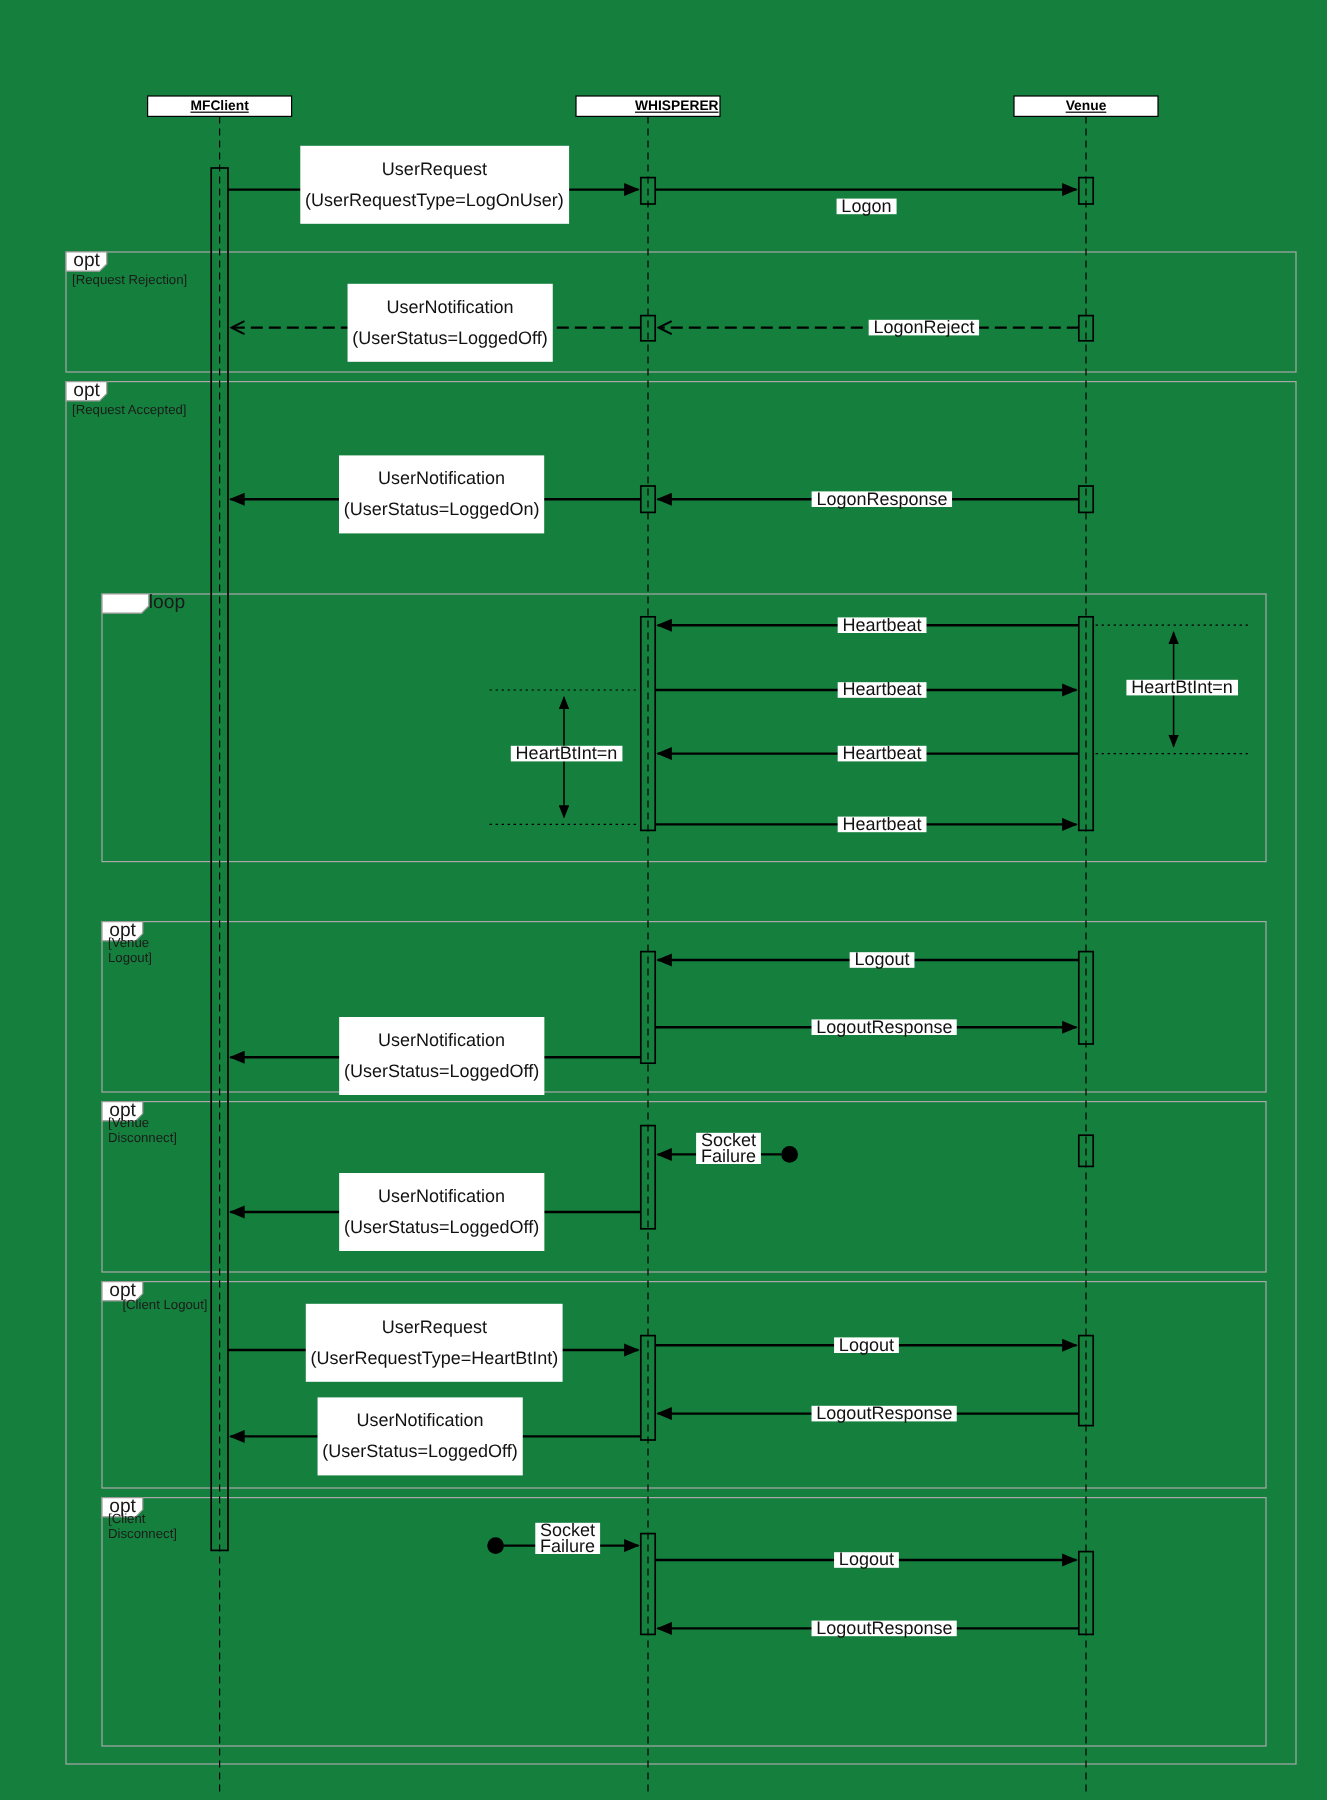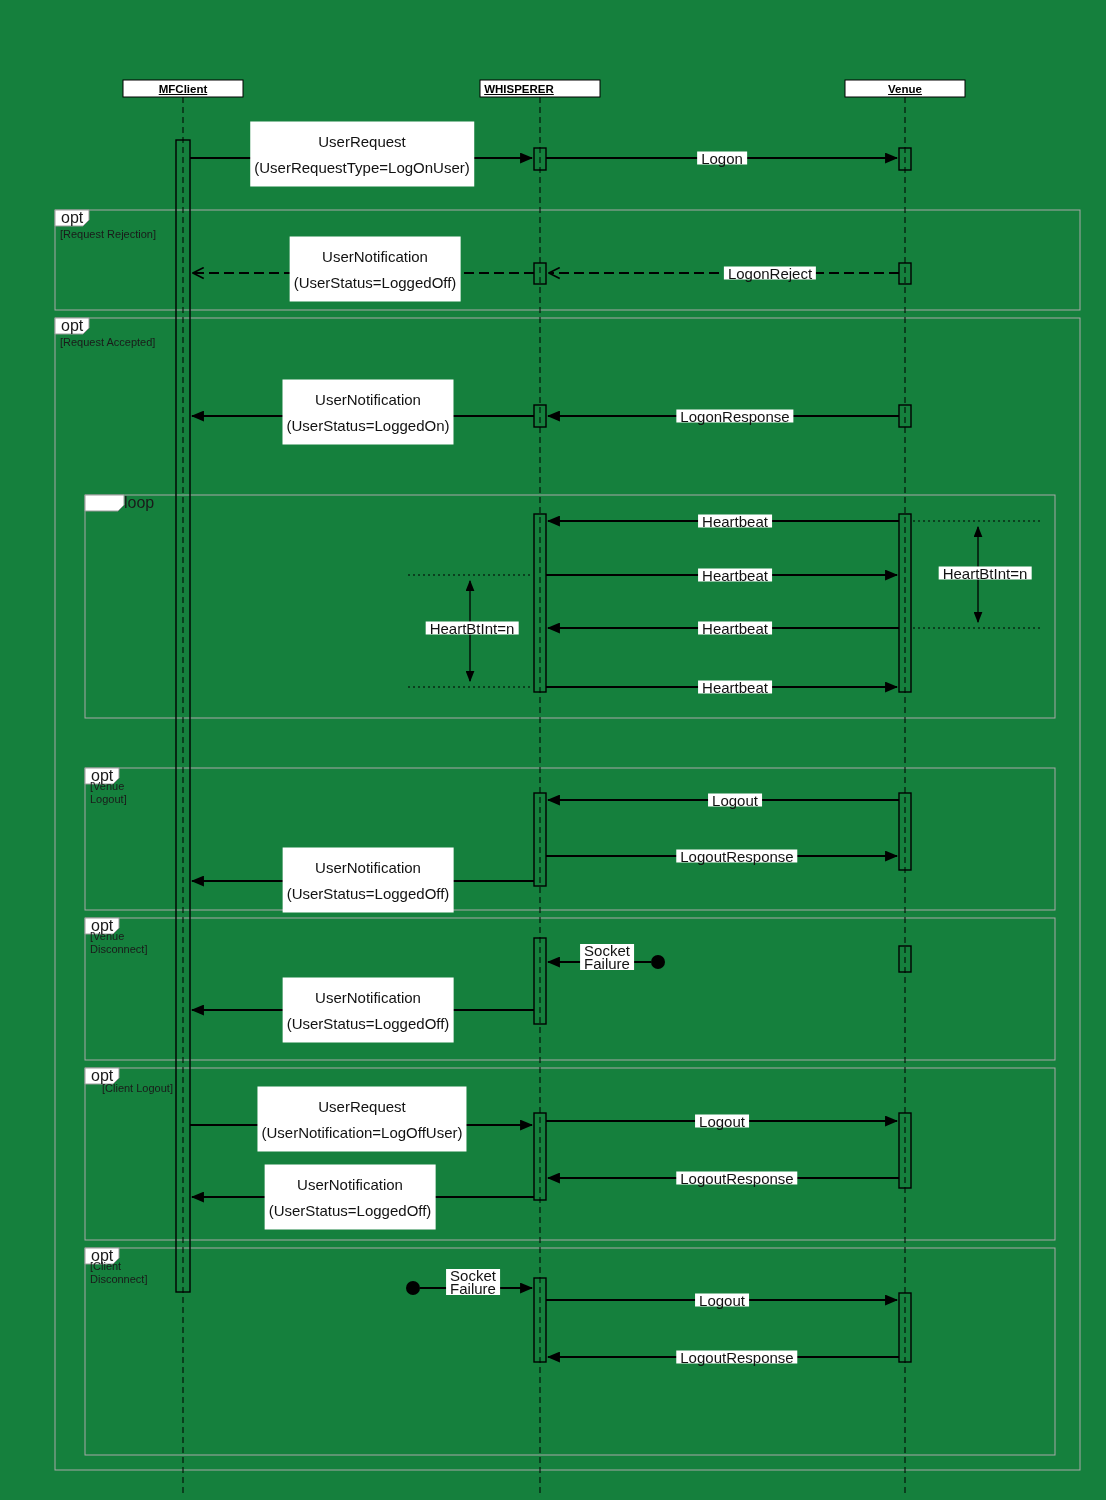--- a/index.html
+++ b/index.html
@@ -117,21 +117,21 @@
   <g stroke="#000" stroke-width="2" stroke-dasharray="10 5">
     <line x1="534" y1="273" x2="194" y2="273" marker-end="url(#ao)"></line>
     <line x1="899" y1="273" x2="550" y2="273" marker-end="url(#ao)"></line>
   </g>
 
   <circle cx="658" cy="962" r="7" fill="#000"></circle>
   <circle cx="413" cy="1288" r="7" fill="#000"></circle>
 </svg>
 
 <div class="actor" style="left:183px;top:89px;">MFClient</div>
-<div class="actor" style="left:519px;top:89px;">WHISPERER</div>
+<div class="actor" style="left:564px;top:89px;">WHISPERER</div>
 <div class="actor" style="left:905px;top:89px;">Venue</div>
 
 <div class="op" style="left:61px;top:210px;">opt</div>
 <div class="op" style="left:61px;top:318px;">opt</div>
 <div class="op" style="left:91px;top:495px;margin-left:33px;">loop</div>
 <div class="op" style="left:91px;top:768px;">opt</div>
 <div class="op" style="left:91px;top:918px;">opt</div>
 <div class="op" style="left:91px;top:1068px;">opt</div>
 <div class="op" style="left:91px;top:1248px;">opt</div>
 
@@ -142,21 +142,21 @@
 <div class="guard" style="left:90px;top:930px;">[Venue
 Disconnect]</div>
 <div class="guard" style="left:90px;top:1082px;padding-left:12px;">[Client Logout]</div>
 <div class="guard" style="left:90px;top:1260px;">[Client
 Disconnect]</div>
 
 <div class="lbl" style="left:362px;top:154px;">
   <div>UserRequest</div>
   <div>(UserRequestType=LogOnUser)</div>
 </div>
-<div class="lbl" style="left:722px;top:158px;">Logon</div>
+<div class="lbl" style="left:722px;top:172px;">Logon</div>
 <div class="lbl" style="left:375px;top:269px;">
   <div>UserNotification</div>
   <div>(UserStatus=LoggedOff)</div>
 </div>
 <div class="lbl" style="left:722px;top:273px;margin-left:48px;">LogonReject</div>
 <div class="lbl" style="left:368px;top:412px;">
   <div>UserNotification</div>
   <div>(UserStatus=LoggedOn)</div>
 </div>
 <div class="lbl" style="left:735px;top:416px;">LogonResponse</div>
@@ -171,21 +171,21 @@
   <div>(UserStatus=LoggedOff)</div>
 </div>
 <div class="lbl" style="left:607px;top:957px;">Socket
 Failure</div>
 <div class="lbl" style="left:368px;top:1010px;">
   <div>UserNotification</div>
   <div>(UserStatus=LoggedOff)</div>
 </div>
 <div class="lbl" style="left:362px;top:1119px;">
   <div>UserRequest</div>
-  <div>(UserNotification=LogOffUser)</div>
+  <div>(UserRequestType=HeartBtInt)</div>
 </div>
 <div class="lbl" style="left:722px;top:1121px;">Logout</div>
 <div class="lbl" style="left:737px;top:1178px;">LogoutResponse</div>
 <div class="lbl" style="left:350px;top:1197px;">
   <div>UserNotification</div>
   <div>(UserStatus=LoggedOff)</div>
 </div>
 <div class="lbl" style="left:473px;top:1282px;">Socket
 Failure</div>
 <div class="lbl" style="left:722px;top:1300px;">Logout</div>

